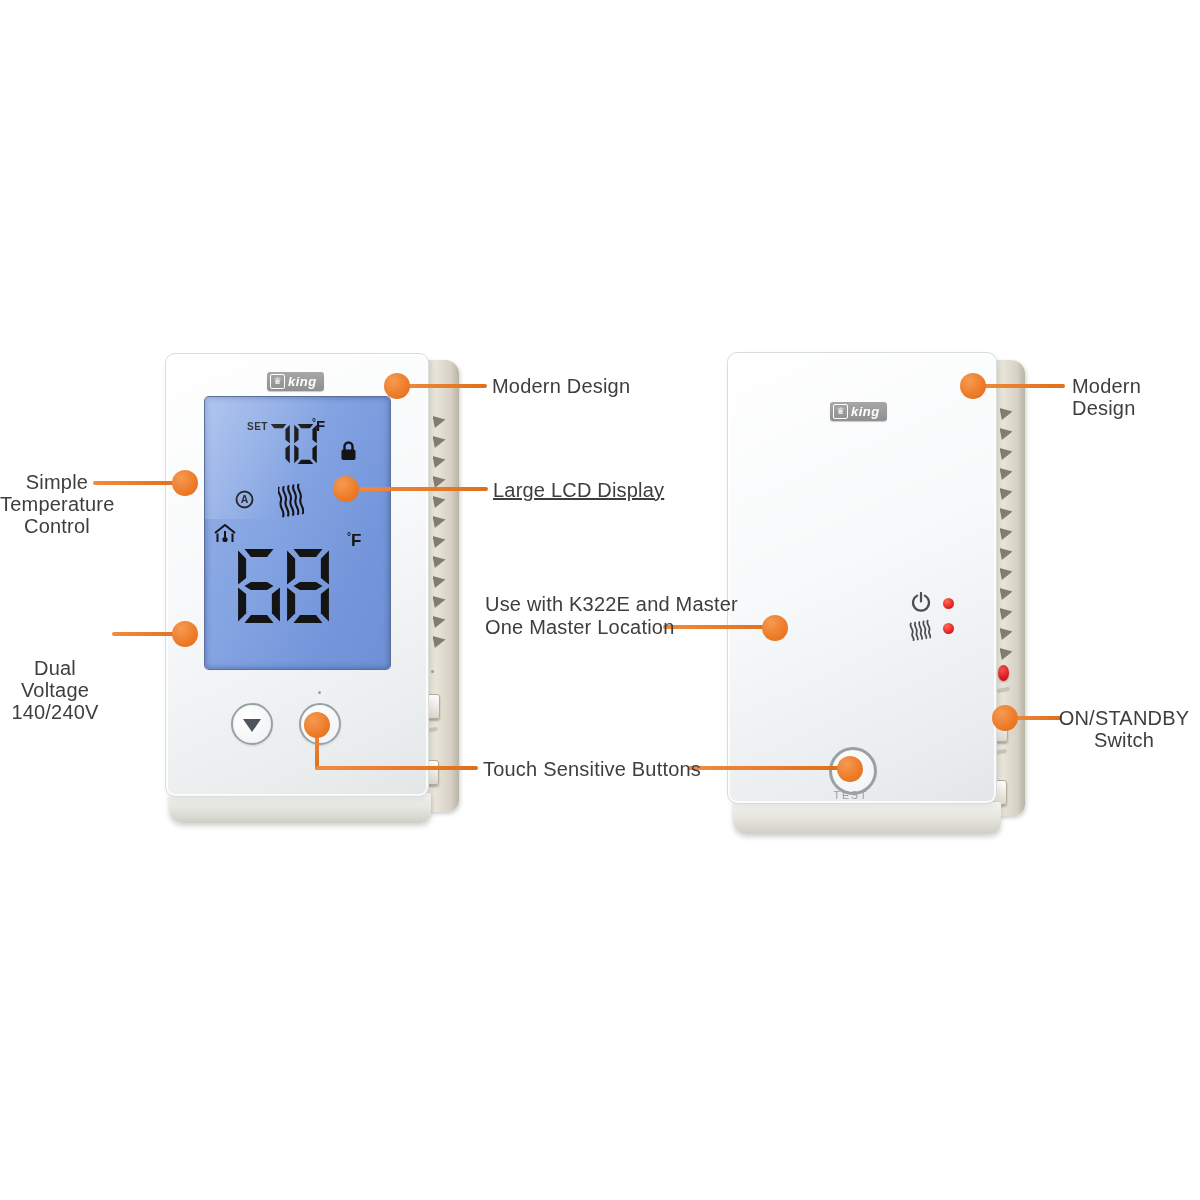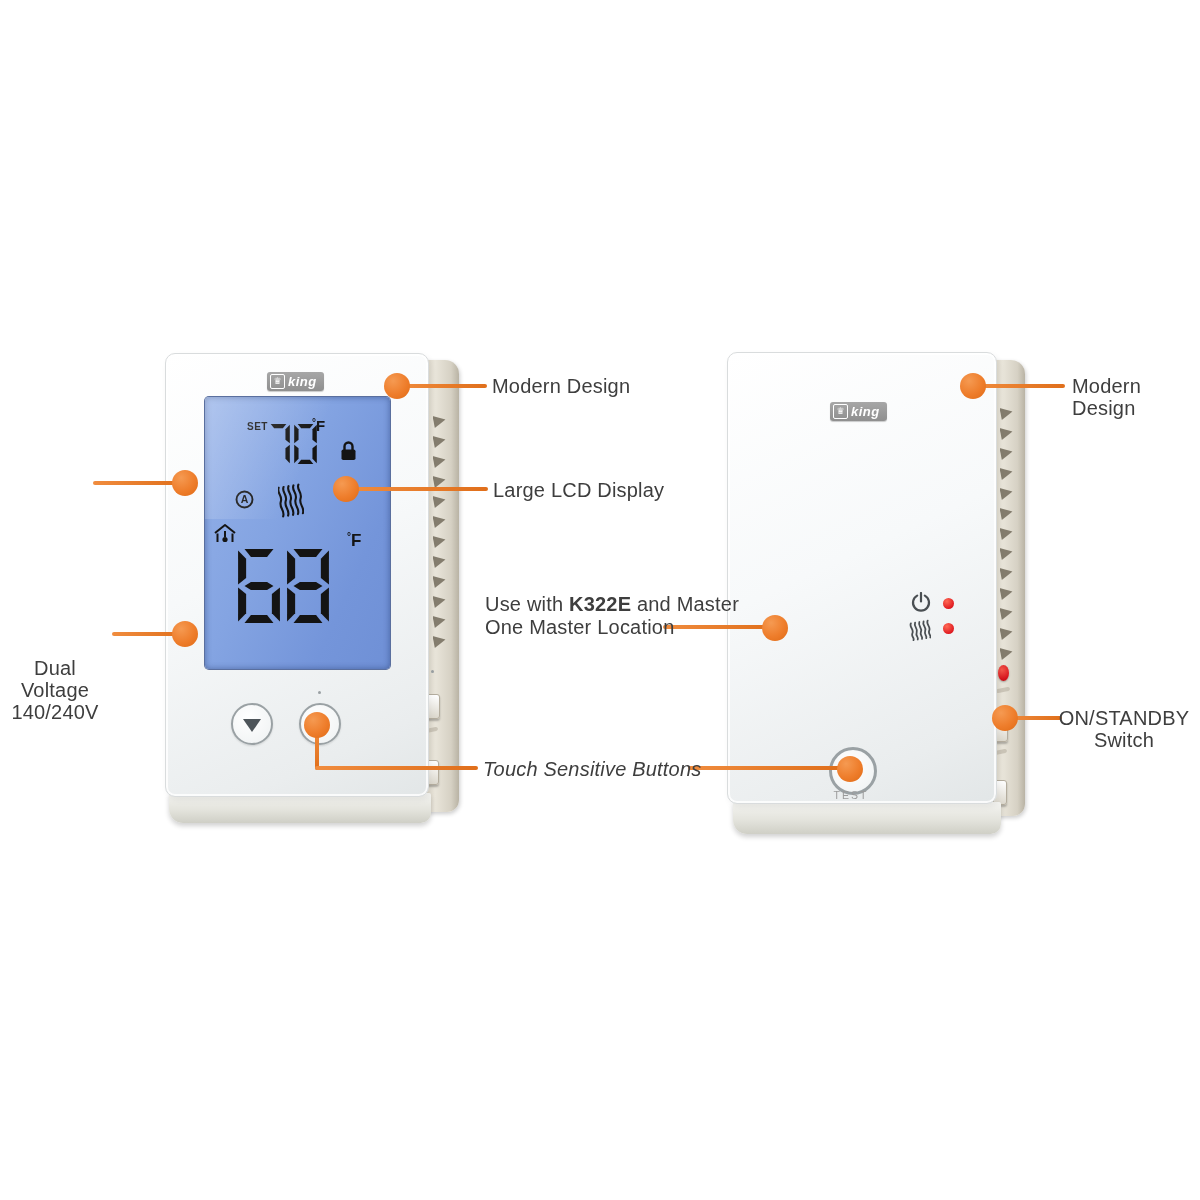--- a/index.html
+++ b/index.html
@@ -8,21 +8,21 @@
 
   
   .cdot{position:absolute;width:26px;height:26px;border-radius:50%;z-index:30;
         background:radial-gradient(circle at 35% 30%, #f59a52 0%, #ee7d2b 55%, #df6a15 100%);}
   .cline{position:absolute;height:4px;z-index:29;border-radius:2px;
          background:linear-gradient(90deg,#f08c3e,#e06f1b);}
   .cvline{position:absolute;width:4px;z-index:29;border-radius:2px;
          background:linear-gradient(180deg,#f08c3e,#e06f1b);}
   .ctext{position:absolute;z-index:31;font-size:20px;line-height:22px;color:#3e3e3e;letter-spacing:.2px;}
   .ctext.center{text-align:center;}
-  .ctext .b{font-weight:bold;}
+  .ctext .b{font-weight:normal;}
 
   
   .device{position:absolute;}
   .front{position:absolute;z-index:3;background:linear-gradient(155deg,#ffffff 0%,#f7f9fa 45%,#eaedee 85%,#e2e6e7 100%);
          border:1px solid #d9dcdd;border-radius:10px;
          box-shadow:inset 0 0 0 2px rgba(255,255,255,.8), 2px 3px 6px rgba(0,0,0,.06);}
   .base{position:absolute;z-index:2;background:linear-gradient(#f4f4f1 0%,#e4e4dd 55%,#cfcfc6 100%);
         border-radius:2px 2px 10px 14px;box-shadow:0 3px 5px rgba(0,0,0,.18);}
   .side{position:absolute;z-index:1;background:linear-gradient(90deg,#cfc9bb 0%,#e9e5da 40%,#d6d1c4 80%,#b9b3a4 100%);
         border-radius:0 14px 12px 0;box-shadow:1px 2px 4px rgba(0,0,0,.2);}
@@ -253,38 +253,43 @@
     </div>
     <div class="test-label">TEST</div>
   </div>
 
   <div class="cline" style="left:397px;top:384px;width:90px;"></div>
   <div class="cdot" style="left:384px;top:373px;"></div>
   <div class="ctext" style="left:492px;top:375px;">Modern Design</div>
 
   <div class="cline" style="left:93px;top:481px;width:90px;"></div>
   <div class="cdot" style="left:172px;top:470px;"></div>
+  <div class="ctext center" style="left:0px;top:471px;width:114px;">
+    <div>Simple</div>
+      <div>Temperature</div>
+      <div>Control</div>
+  </div>
 
   <div class="cline" style="left:346px;top:487px;width:142px;"></div>
   <div class="cdot" style="left:333px;top:476px;"></div>
-  <div class="ctext" style="left:493px;top:479px;">Large LCD Display</div>
+  <div class="ctext" style="left:493px;top:479px;text-decoration:underline;">Large LCD Display</div>
 
   <div class="cline" style="left:112px;top:632px;width:73px;"></div>
   <div class="cdot" style="left:172px;top:621px;"></div>
   <div class="ctext center" style="left:0px;top:657px;width:110px;">
     <div>Dual Voltage</div>
       <div>140/240V</div>
   </div>
 
   <div class="cvline" style="left:315px;top:726px;height:44px;"></div>
   <div class="cline" style="left:315px;top:766px;width:163px;"></div>
   <div class="cline" style="left:688px;top:766px;width:152px;"></div>
   <div class="cdot" style="left:304px;top:712px;"></div>
   <div class="cdot" style="left:837px;top:756px;"></div>
-  <div class="ctext" style="left:483px;top:758px;font-style:italic;">Touch Sensitive Buttons</div>
+  <div class="ctext" style="left:483px;top:758px;">Touch Sensitive Buttons</div>
 
   <div class="cline" style="left:663px;top:625px;width:112px;"></div>
   <div class="cdot" style="left:762px;top:615px;"></div>
   <div class="ctext" style="left:485px;top:593px;line-height:23px;">
     <div><span>Use with </span><span class="b">K322E</span><span> and Master</span></div>
     <div>One Master Location</div>
   </div>
 
   <div class="cline" style="left:973px;top:384px;width:92px;"></div>
   <div class="cdot" style="left:960px;top:373px;"></div>

